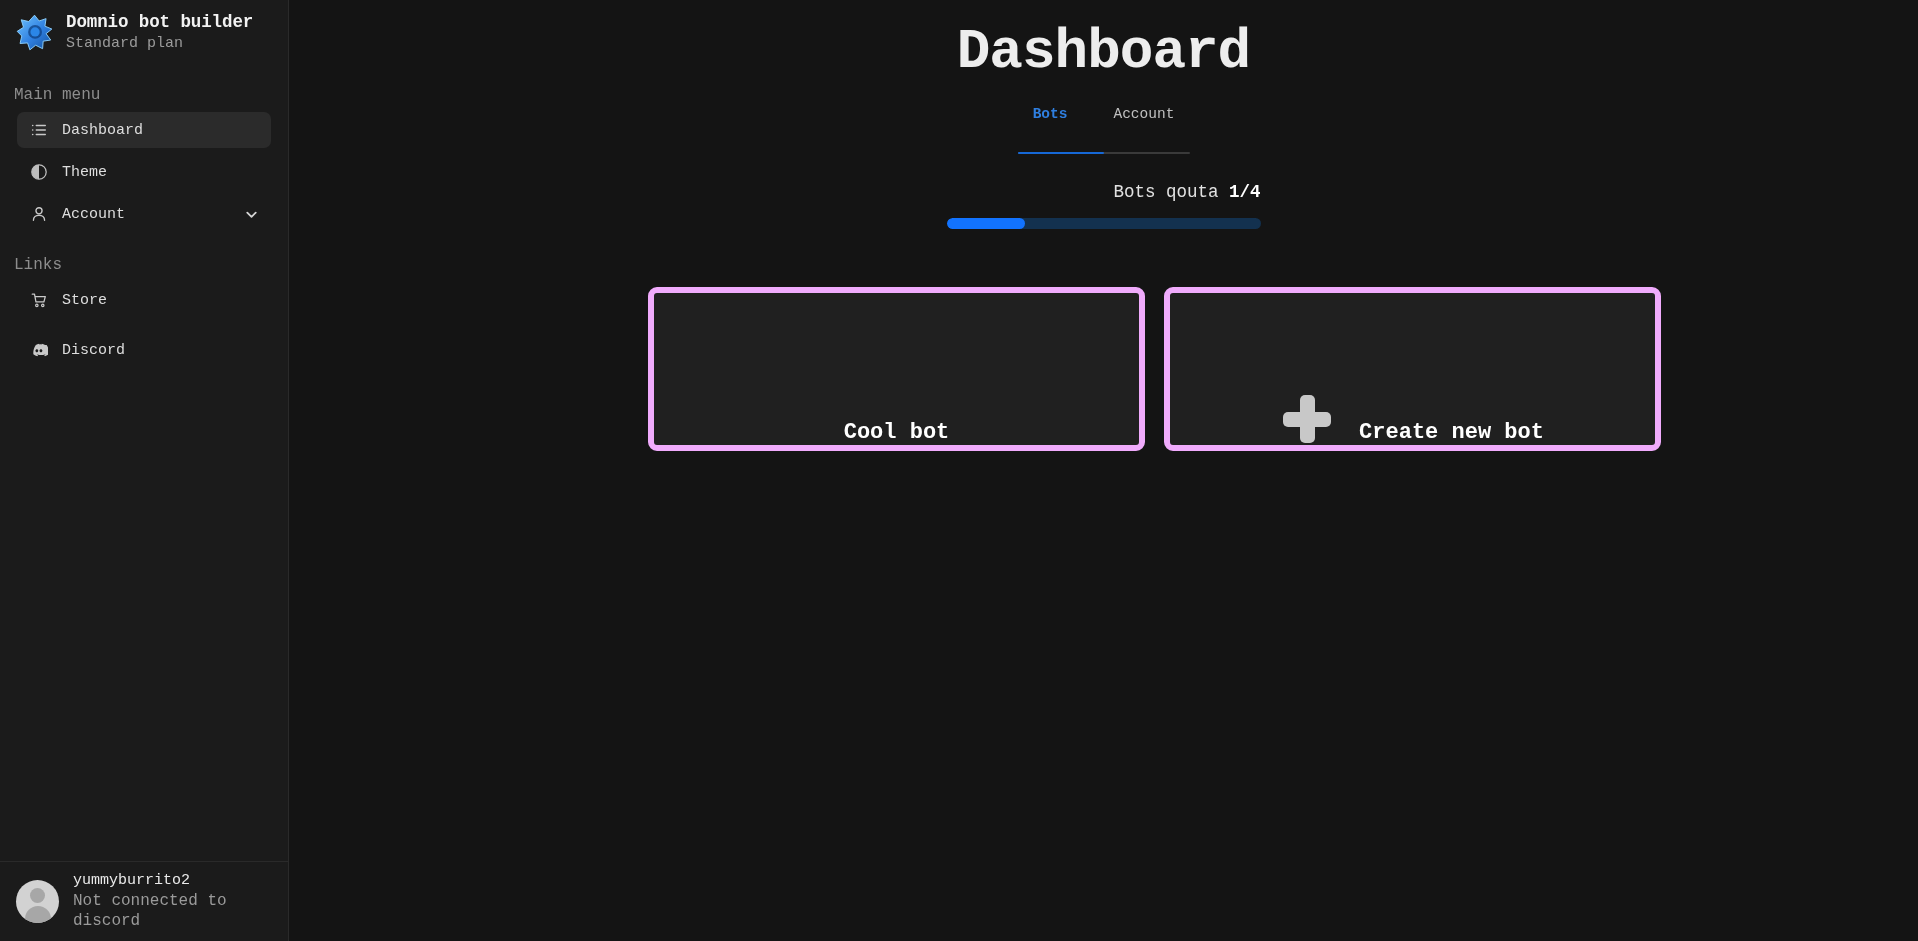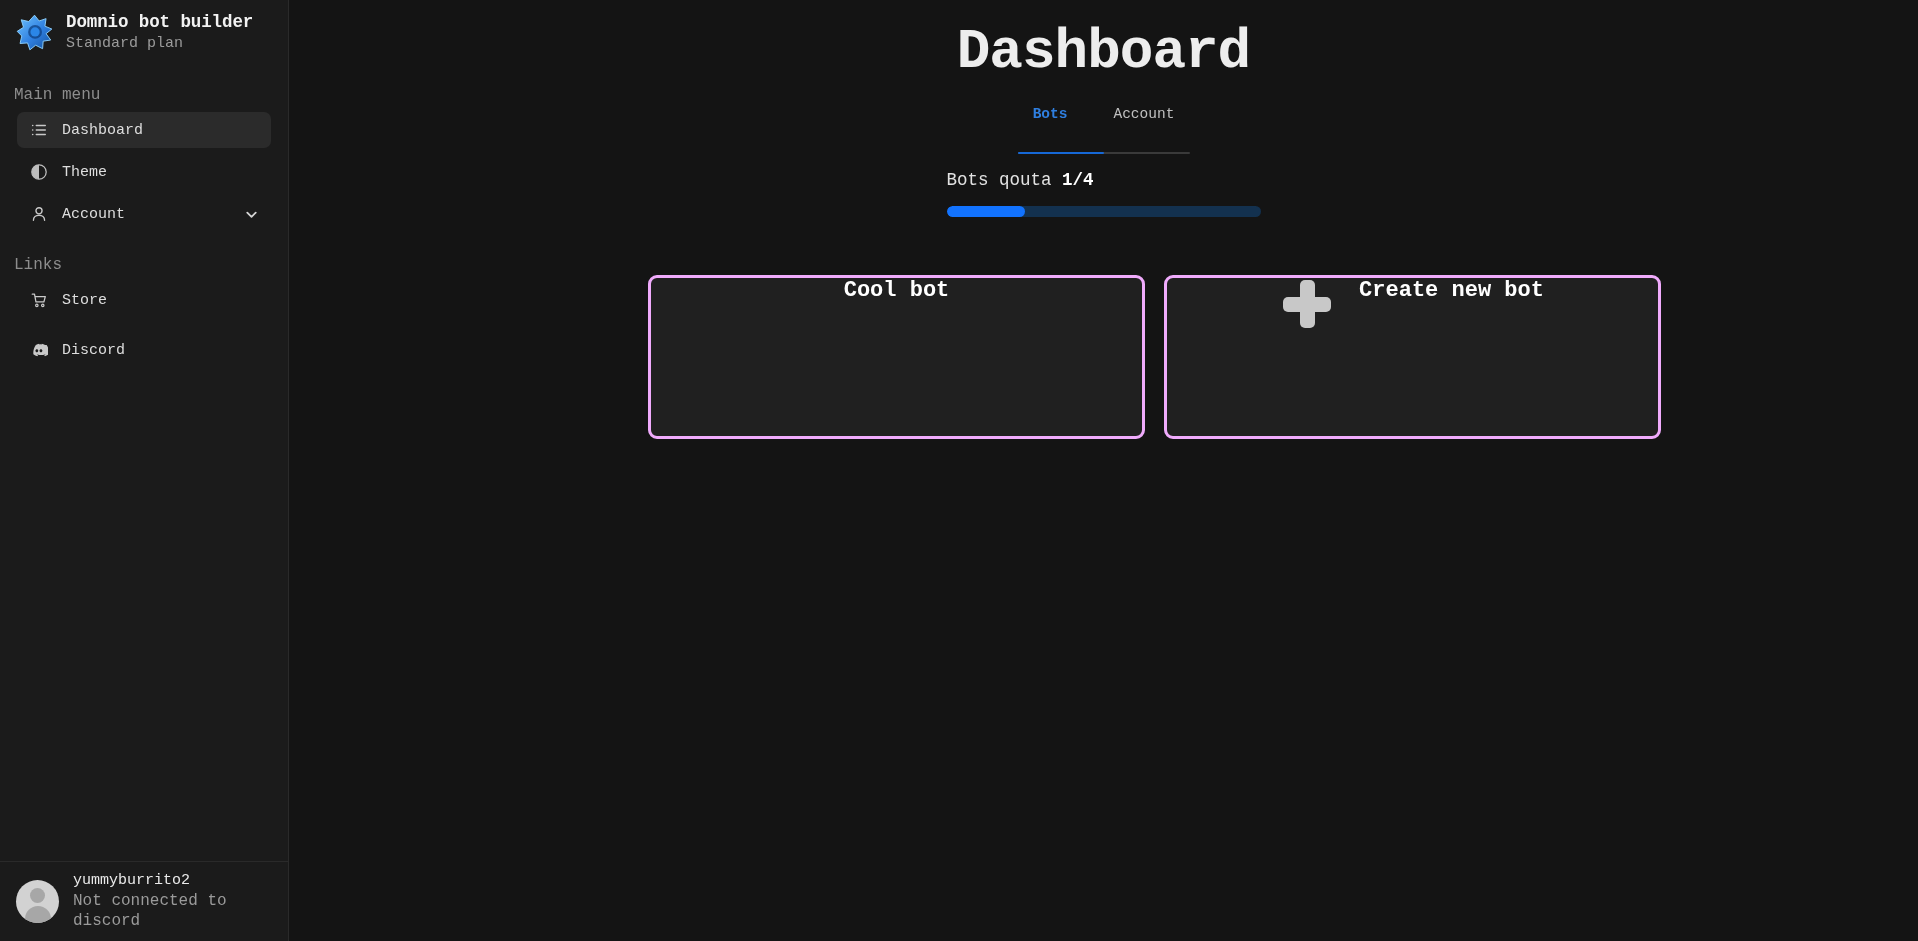--- a/index.html
+++ b/index.html
@@ -162,23 +162,23 @@
     position: absolute;
     left: 0;
     top: 0;
     height: 2px;
     width: 50%;
     background: #1668d6;
     border-radius: 1px;
   }
 
   .quota {
-    margin: 16px auto 0 auto;
+    margin: 28px auto 0 auto;
     width: 314px;
-    text-align: left;
+    text-align: right;
   }
   .quota-text {
     font-size: 17.5px;
     color: #e2e2e2;
   }
   .quota-text b { font-weight: bold; color: #ffffff; }
   .quota-bar {
     margin-top: 16px;
     width: 314px;
     height: 11px;
@@ -196,23 +196,23 @@
   .cards {
     display: flex;
     gap: 19px;
     margin: 58px 0 0 359px;
   }
   .card {
     width: 497px;
     height: 164px;
     border-radius: 9px;
     background: #202020;
-    border: 3px solid #f0abfc;
-    display: flex;
-    align-items: flex-start;
+    border: 6px solid #f0abfc;
+    display: flex;
+    align-items: flex-end;
     justify-content: center;
     gap: 26px;
     cursor: pointer;
   }
   .card-title {
     font-size: 22px;
     font-weight: bold;
     color: #ffffff;
   }
   .plus-icon {

